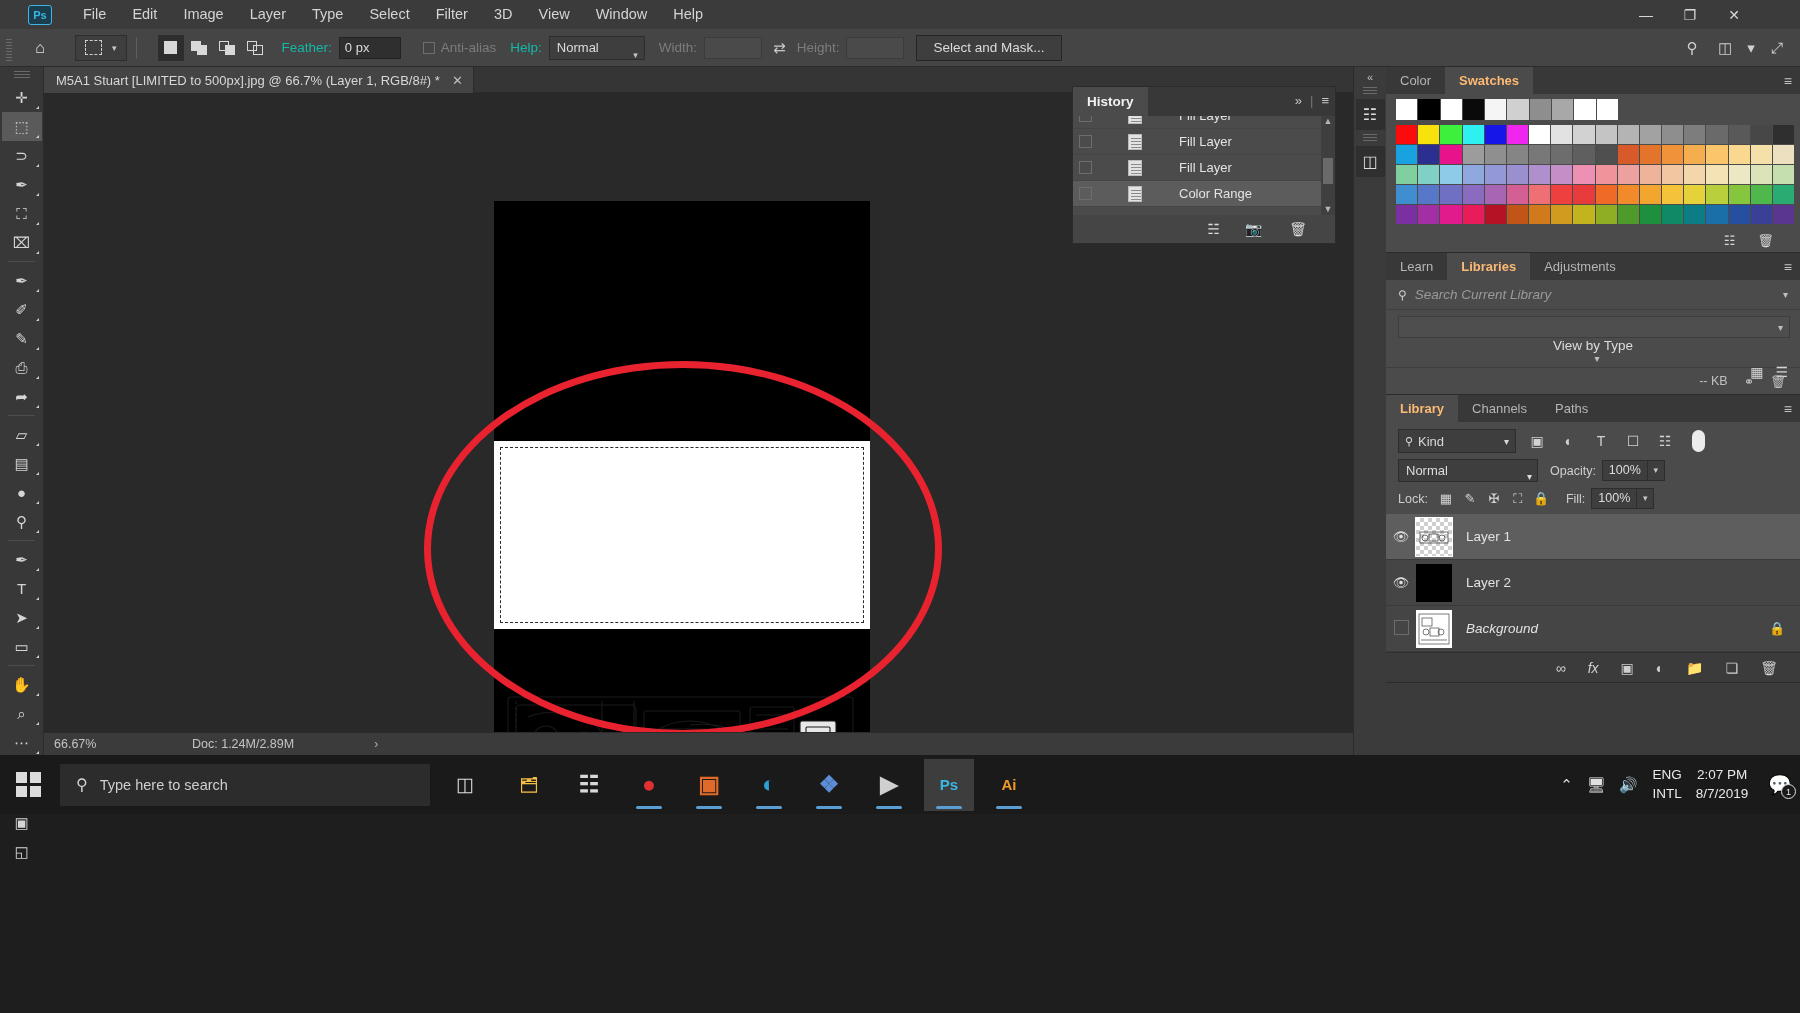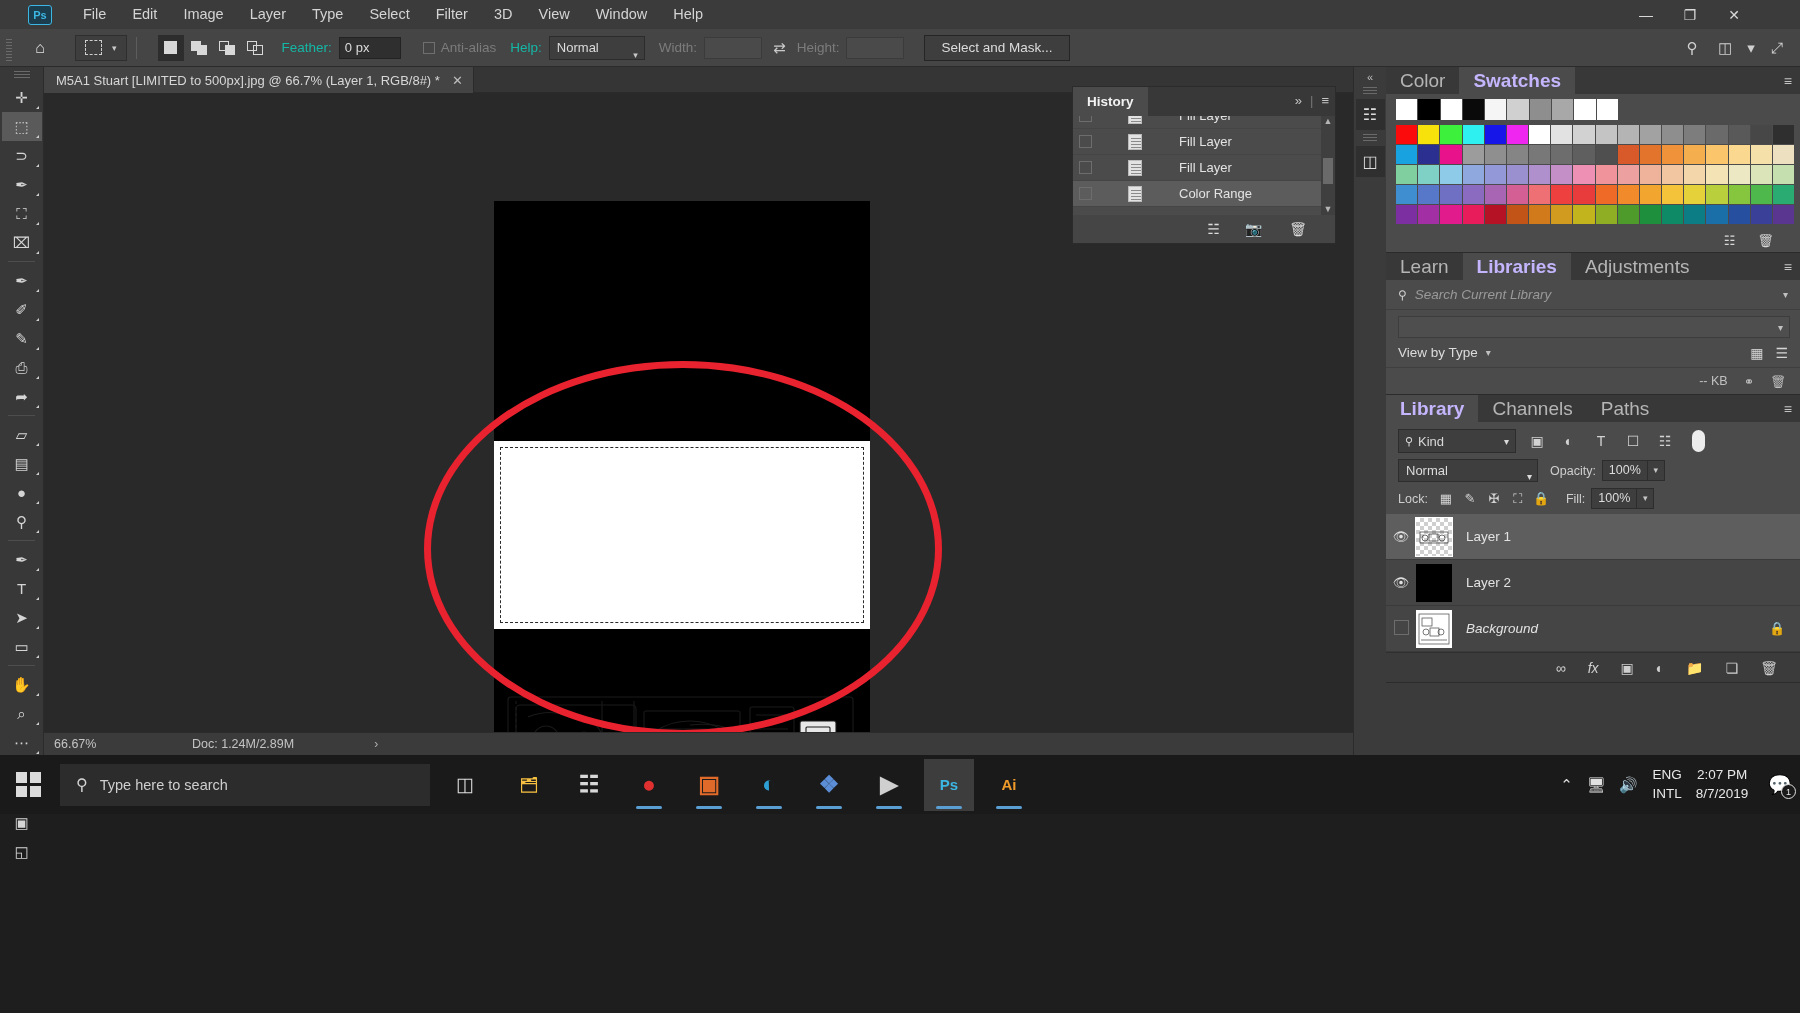--- a/index.html
+++ b/index.html
@@ -91,21 +91,21 @@
     position: absolute; right: 6px; top: 7px; font-size: 9px; color: #c8c8c8;
   }
   .cb-box {
     width: 12px; height: 12px; border: 1px solid #6f6f6f; background: #454545;
     margin-right: 6px;
   }
   .swapico { color: #c9c9c9; font-size: 15px; margin: 0 11px; }
   .sel-mask-btn {
     height: 26px; background: #3e3e3e; border: 1px solid #252525;
     color: #dcdcdc; font-size: 13.5px; padding: 0 16px; line-height: 24px;
-    margin-left: 20px;
+    margin-left: 12px;
   }
   .opt-right { position: absolute; right: 8px; display: flex; align-items: center; gap: 3px; }
   .opt-right-btn {
     width: 30px; height: 28px; display: flex; align-items: center;
     justify-content: center; color: #d0d0d0; font-size: 15px;
   }
 
   
   .toolbar {
     position: absolute; top: 67px; left: 0; width: 44px; bottom: 59px;
@@ -210,24 +210,24 @@
   .dock {
     position: absolute; top: 67px; right: 0; width: 414px; bottom: 59px;
     background: #3b3b3b;
   }
   .panel { border-bottom: 1px solid #2b2b2b; }
   .panel-tabs {
     display: flex; align-items: flex-end; height: 27px; background: #383838;
     position: relative;
   }
   .ptab {
-    height: 27px; line-height: 27px; padding: 0 14px; font-size: 19px;
+    height: 27px; line-height: 27px; padding: 0 14px; font-size: 13px;
     color: #b5b5b5; background: #383838;
   }
-  .ptab.active { background: #4b4b4b; color: #c4b5fd; font-weight: bold; }
+  .ptab.active { background: #4b4b4b; color: #fdba74; font-weight: bold; }
   .panel-menu {
     position: absolute; right: 8px; top: 6px; color: #c5c5c5; font-size: 14px;
   }
   .panel-body { background: #4b4b4b; }
   .history-panel {
     position: absolute; left: 1072px; top: 86px; width: 264px; height: 158px;
     background: #4b4b4b; border: 1px solid #2b2b2b; z-index: 30;
   }
   .hist-tabrow {
     display: flex; align-items: center; height: 29px; background: #383838;
@@ -288,21 +288,21 @@
   .lib-search .sicon { color: #cfcfcf; font-size: 12px; margin-right: 8px; }
   .lib-search .sph { color: #9a9a9a; font-size: 13.5px; font-style: italic; }
   .lib-search .dd { margin-left: auto; color: #c0c0c0; font-size: 10px; }
   .lib-combo {
     margin: 6px 10px 0 12px; height: 22px; background: #4e4e4e;
     border: 1px solid #3d3d3d; position: relative;
   }
   .lib-combo .cv { position: absolute; right: 6px; top: 5px; font-size: 10px; color: #c0c0c0; }
   .lib-viewrow {
     display: flex; align-items: center; height: 30px; padding: 0 12px;
-    border-bottom: 1px solid #3f3f3f; color: #dcdcdc; font-size: 13.5px;
+    border-bottom: 1px solid #3f3f3f; color: #dcdcdc; font-size: 13.5px; flex-direction: column;
   }
   .lib-viewrow .cv { margin-left: 8px; font-size: 10px; color: #c0c0c0; }
   .lib-viewrow .icons { margin-left: auto; display: flex; gap: 12px; color: #d5d5d5; font-size: 14px; }
   .lib-empty {
     height: 148px; display: flex; flex-direction: column; align-items: center;
     justify-content: center; padding: 0 46px; text-align: center;
   }
   .cc-icon { margin-bottom: 12px; opacity: .55; }
   .lib-empty p { color: #b8b8b8; font-size: 13.5px; line-height: 1.45; }
   .lib-footer {

